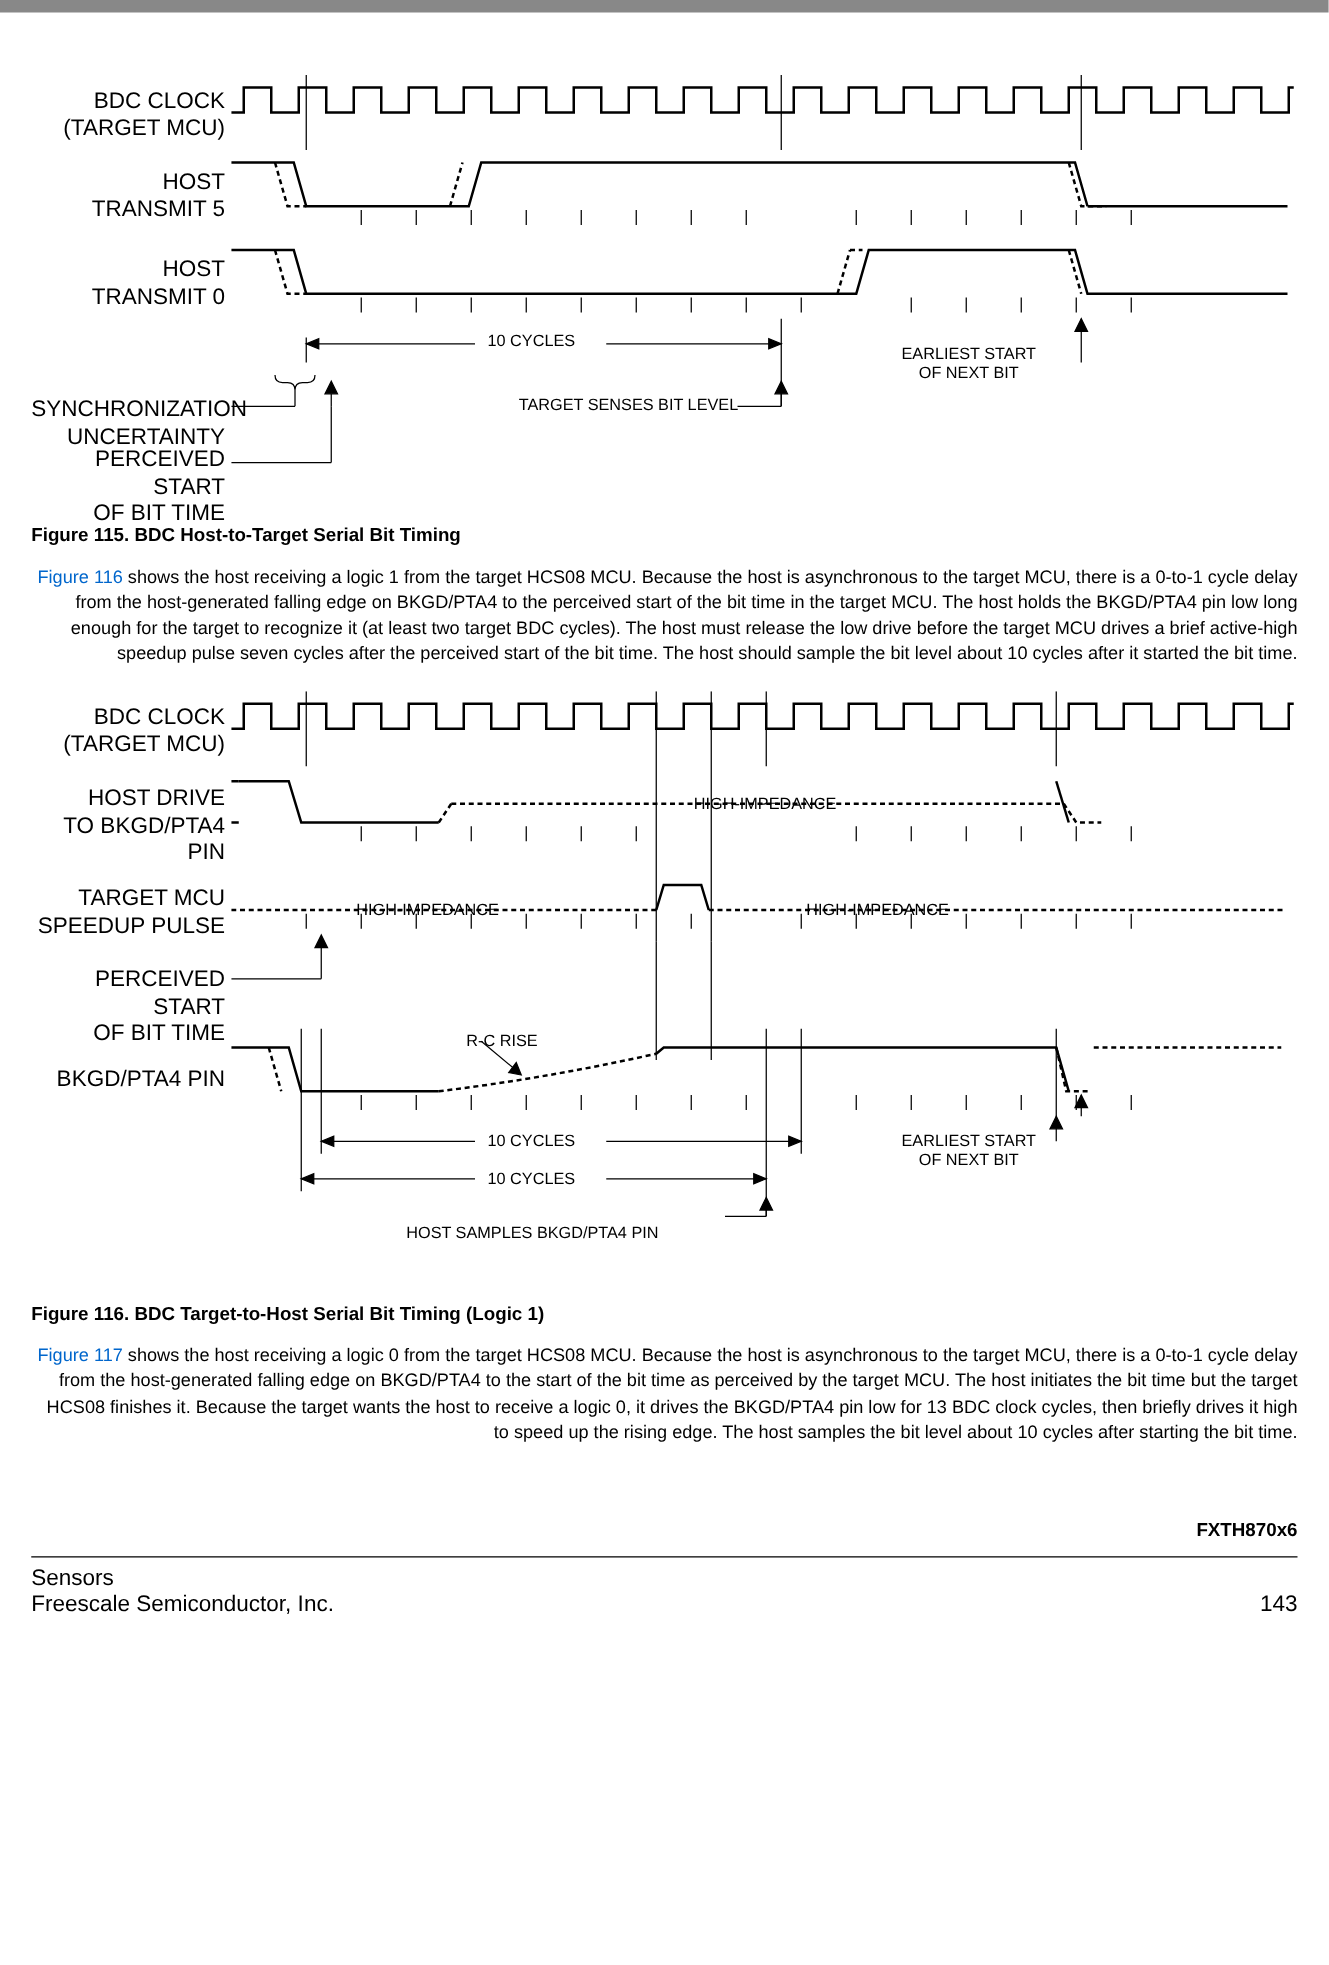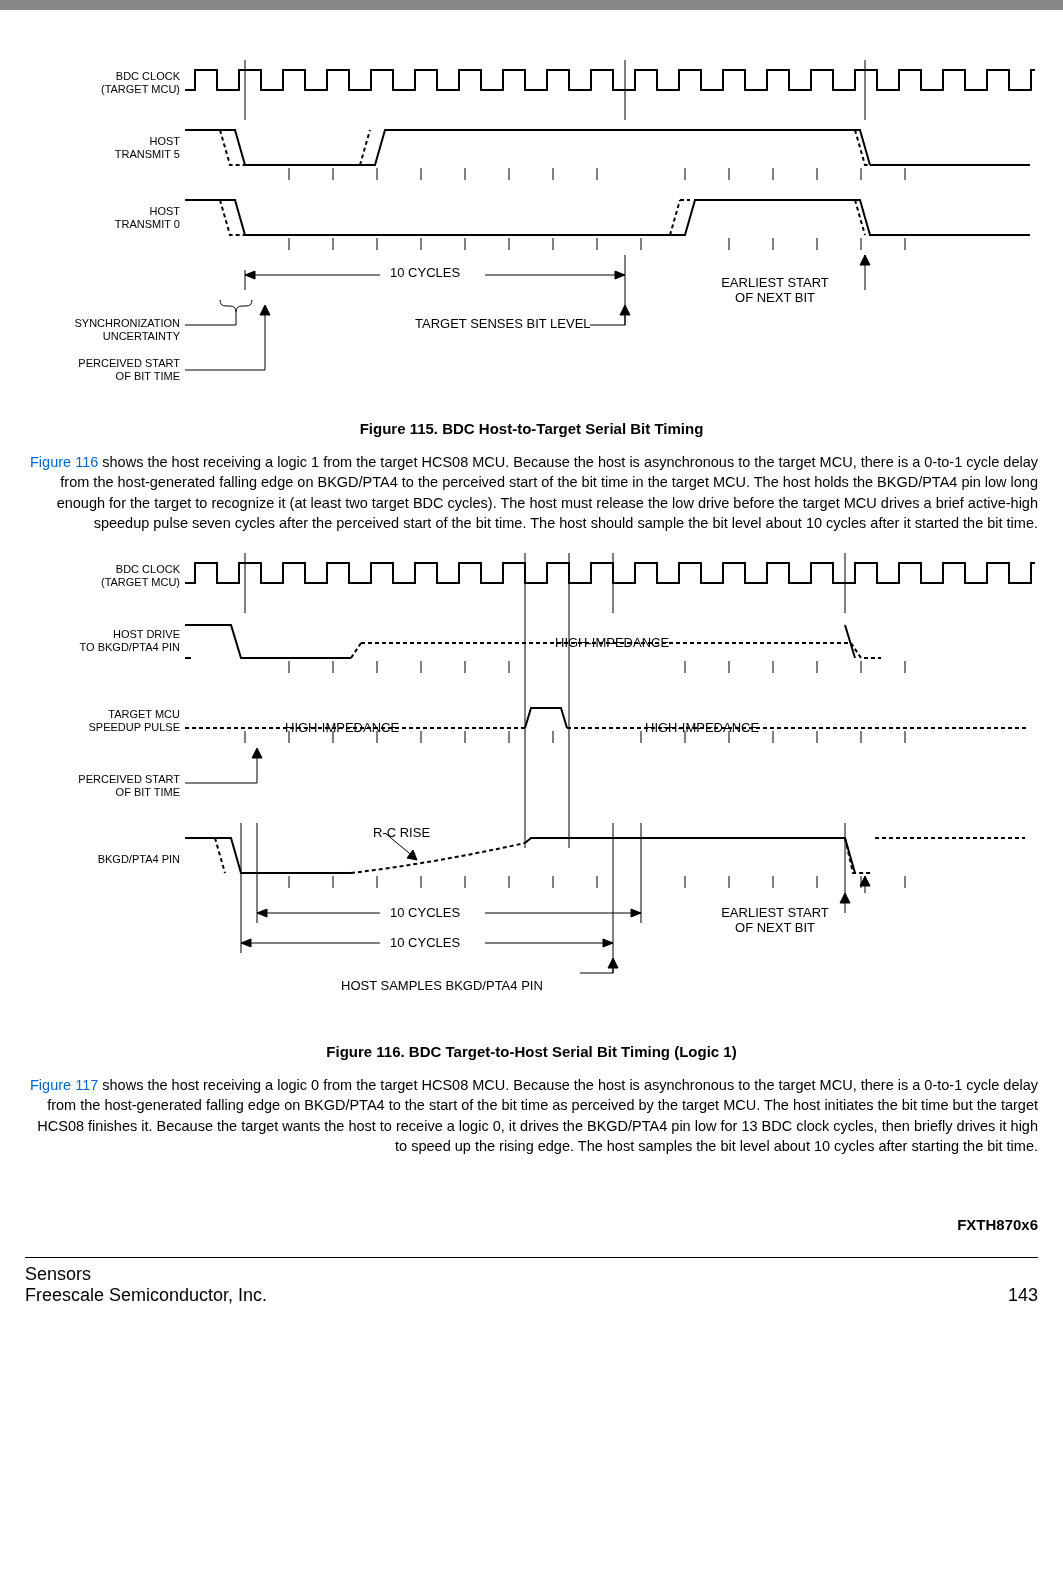--- a/index.html
+++ b/index.html
@@ -15,21 +15,20 @@
       background: #888;
       margin-bottom: 50px;
     }
     .content {
       padding: 0 25px;
     }
     .figure-container {
       margin: 20px 0;
     }
     .figure-caption {
-      text-align: center;
       font-weight: bold;
       font-size: 15px;
       margin: 15px 0;
     }
     .body-text {
       font-size: 14.5px;
       line-height: 1.4;
       margin: 12px 0;
       text-align: right;
     }
@@ -44,39 +43,39 @@
     }
     .timing-diagram-2 {
       position: relative;
       width: 100%;
       height: 470px;
       font-size: 13px;
     }
     .signal-label {
       position: absolute;
       text-align: right;
-      font-size: 11px;
+      font-size: 18px;
       line-height: 1.2;
       width: 155px;
     }
     .annotation {
       position: absolute;
       font-size: 13px;
       text-align: center;
     }
     .footer {
       margin-top: 60px;
       padding: 0 25px 20px 25px;
     }
     .footer-product {
       text-align: right;
       font-weight: bold;
       font-size: 15px;
       border-bottom: 1px solid #000;
-      padding-bottom: 24px;
+      padding-bottom: 12px;
     }
     .footer-row {
       display: flex;
       justify-content: space-between;
       font-size: 18px;
       margin-top: 6px;
     }
   </style>
 </head>
 <body>
@@ -377,21 +376,21 @@
         <polygon points="680,323 675,333 685,333" fill="#000"></polygon>
       </g>
     </svg>
 
     <div class="annotation" style="top:82px; left:530px;">HIGH-IMPEDANCE</div>
     <div class="annotation" style="top:167px; left:260px;">HIGH-IMPEDANCE</div>
     <div class="annotation" style="top:167px; left:620px;">HIGH-IMPEDANCE</div>
     <div class="annotation" style="top:272px; left:300px;margin-left:48px;">R-C RISE</div>
     <div class="annotation" style="top:352px; left:365px;">10 CYCLES</div>
     <div class="annotation" style="top:382px; left:365px;">10 CYCLES</div>
-    <div class="annotation" style="top:425px; left:316px;">HOST SAMPLES BKGD/PTA4 PIN</div>
+    <div class="annotation" style="top:425px; left:300px;">HOST SAMPLES BKGD/PTA4 PIN</div>
     <div class="annotation" style="top:352px; left:680px; width:140px;">
       <span>EARLIEST START</span><br>
       <span>OF NEXT BIT</span>
     </div>
   </div>
 
   <div class="figure-caption">Figure 116. BDC Target-to-Host Serial Bit Timing (Logic 1)</div>
 
   <p class="body-text">
     <span class="fig-ref">Figure 117</span><span> shows the host receiving a logic 0 from the target HCS08 MCU. Because the host is asynchronous to the target MCU, there is a 0-to-1 cycle delay from the host-generated falling edge on BKGD/PTA4 to the start of the bit time as perceived by the target MCU. The host initiates the bit time but the target HCS08 finishes it. Because the target wants the host to receive a logic 0, it drives the BKGD/PTA4 pin low for 13 BDC clock cycles, then briefly drives it high to speed up the rising edge. The host samples the bit level about 10 cycles after starting the bit time.</span>

